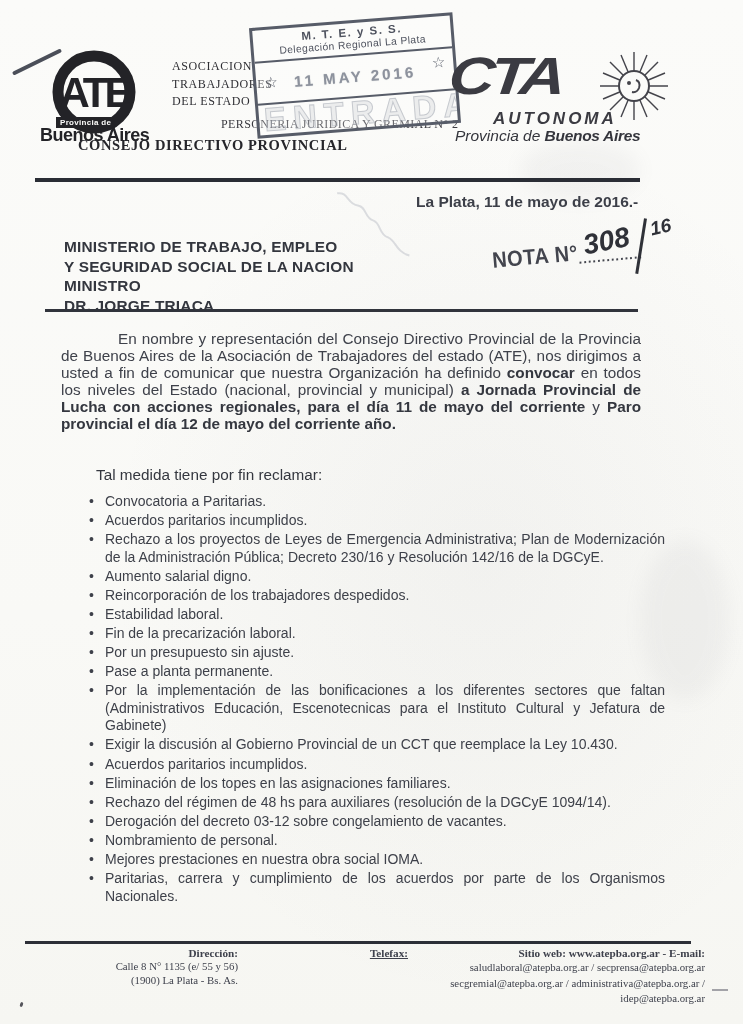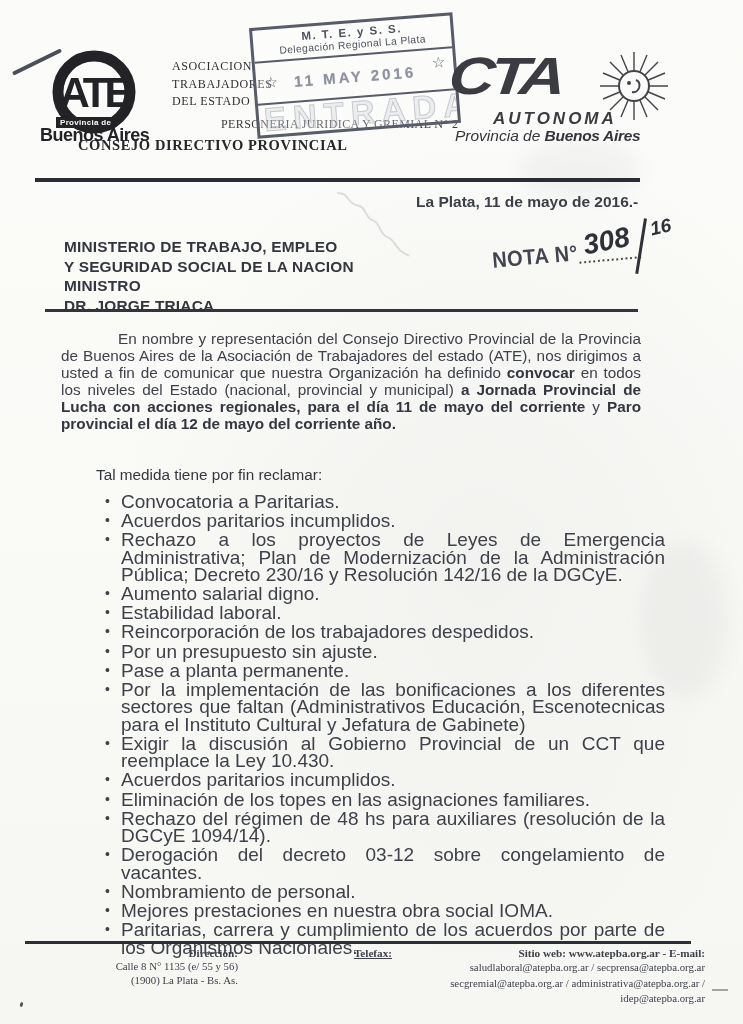--- a/index.html
+++ b/index.html
@@ -48,29 +48,29 @@
   .nota-stamp{left:492px; top:240px; width:210px; transform:rotate(-5deg); color:#43454e;}
   .nota-label{font-size:20px; font-weight:bold; letter-spacing:.5px; transform:scaleY(1.1); display:inline-block;}
   .nota-dots{font-size:13px; font-weight:bold; letter-spacing:1px; vertical-align:-4px; color:#43454e;}
   .nota-number{position:absolute; left:92px; top:-14px; font-size:28px; font-style:italic; color:#2f3138; transform:rotate(-6deg); font-weight:bold;}
   .nota-slash{position:absolute; left:148px; top:-18px; width:2.5px; height:56px; background:#2f3138; transform:rotate(14deg);}
   .nota-year{position:absolute; left:160px; top:-18px; font-size:19px; font-style:italic; font-weight:bold; color:#2f3138; transform:rotate(-8deg);}
   .opening{left:61px; top:330px; width:580px; margin:0; font-size:15.3px; line-height:17px; text-align:justify; text-indent:57px; color:#3e414a;}
   .seg-bold{font-weight:bold; color:#34373f;}
   .claims-heading{left:96px; top:466px; font-size:15.3px; font-weight:normal; color:#34373f;}
   .claims{left:84px; top:493px; width:560px; margin:0; padding:0 0 0 21px; list-style:none;}
-  .claim{position:relative; font-size:19px; line-height:17.5px; margin-bottom:1.6px; text-align:justify; color:#3e414a;margin-left:16px;}
+  .claim{position:relative; font-size:14px; line-height:17.5px; margin-bottom:1.6px; text-align:justify; color:#3e414a;}
   .claim::before{content:"•"; position:absolute; left:-16px; top:0; font-size:14px; color:#3e414a;}
   
   .divider-bottom{left:25px; top:941px; width:666px; height:3.2px; background:#2c2f37;}
   .fcol{top:947px; font-family:"Liberation Serif",serif; text-align:right; color:#3e414c;}
   .fcol .f-label{font-size:11.2px; font-weight:bold; margin-bottom:1px;}
   .fcol .f-line{font-size:10.8px; line-height:13.8px;}
   .fcol-1{left:28px; width:210px;}
-  .fcol-2{left:224px; width:168px;text-decoration:underline;}
+  .fcol-2{left:240px; width:168px;text-decoration:underline;}
   .fcol-3{left:400px; width:305px;}
   .fcol-3 .f-line{line-height:15.5px;}
   .stray-dash{left:712px; top:989px; width:16px; height:2px; background:#a3a3a8;}
   .stray-dot{left:20px; top:1002px; width:3px; height:5px; background:#55555c; border-radius:50%; transform:rotate(20deg);}
   .smudge{border-radius:50%; background:#8a8a90; filter:blur(9px); opacity:.07;}
 </style>
 </head>
 <body>
 
 <div class="scan">
@@ -167,22 +167,23 @@
   <span class="seg">En nombre y representación del Consejo Directivo Provincial de la Provincia de Buenos Aires de la Asociación de Trabajadores del estado (ATE), nos dirigimos a usted a fin de comunicar que nuestra Organización ha definido </span><span class="seg seg-bold">convocar</span><span class="seg"> en todos los niveles del Estado (nacional, provincial y municipal) </span><span class="seg seg-bold">a Jornada Provincial de Lucha con acciones regionales, para el día 11 de mayo del corriente</span><span class="seg"> y </span><span class="seg seg-bold">Paro provincial el día 12 de mayo del corriente año.</span></p>
 
   <div class="abs claims-heading">Tal medida tiene por fin reclamar:</div>
 
   <ul class="abs claims">
 
   <li class="claim">Convocatoria a Paritarias.</li>
       <li class="claim">Acuerdos paritarios incumplidos.</li>
       <li class="claim">Rechazo a los proyectos de Leyes de Emergencia Administrativa; Plan de Modernización de la Administración Pública; Decreto 230/16 y Resolución 142/16 de la DGCyE.</li>
       <li class="claim">Aumento salarial digno.</li>
+      <li class="claim">Reincorporación de los trabajadores despedidos.</li>
       <li class="claim">Estabilidad laboral.</li>
-      <li class="claim">Reincorporación de los trabajadores despedidos.</li>
+      <li class="claim">Fin de la precarización laboral.</li>
       <li class="claim">Por un presupuesto sin ajuste.</li>
       <li class="claim">Pase a planta permanente.</li>
       <li class="claim">Por la implementación de las bonificaciones a los diferentes sectores que faltan (Administrativos Educación, Escenotecnicas para el Instituto Cultural y Jefatura de Gabinete)</li>
       <li class="claim">Exigir la discusión al Gobierno Provincial de un CCT que reemplace la Ley 10.430.</li>
       <li class="claim">Acuerdos paritarios incumplidos.</li>
       <li class="claim">Eliminación de los topes en las asignaciones familiares.</li>
       <li class="claim">Rechazo del régimen de 48 hs para auxiliares (resolución de la DGCyE 1094/14).</li>
       <li class="claim">Derogación del decreto 03-12 sobre congelamiento de vacantes.</li>
       <li class="claim">Nombramiento de personal.</li>
       <li class="claim">Mejores prestaciones en nuestra obra social IOMA.</li>

